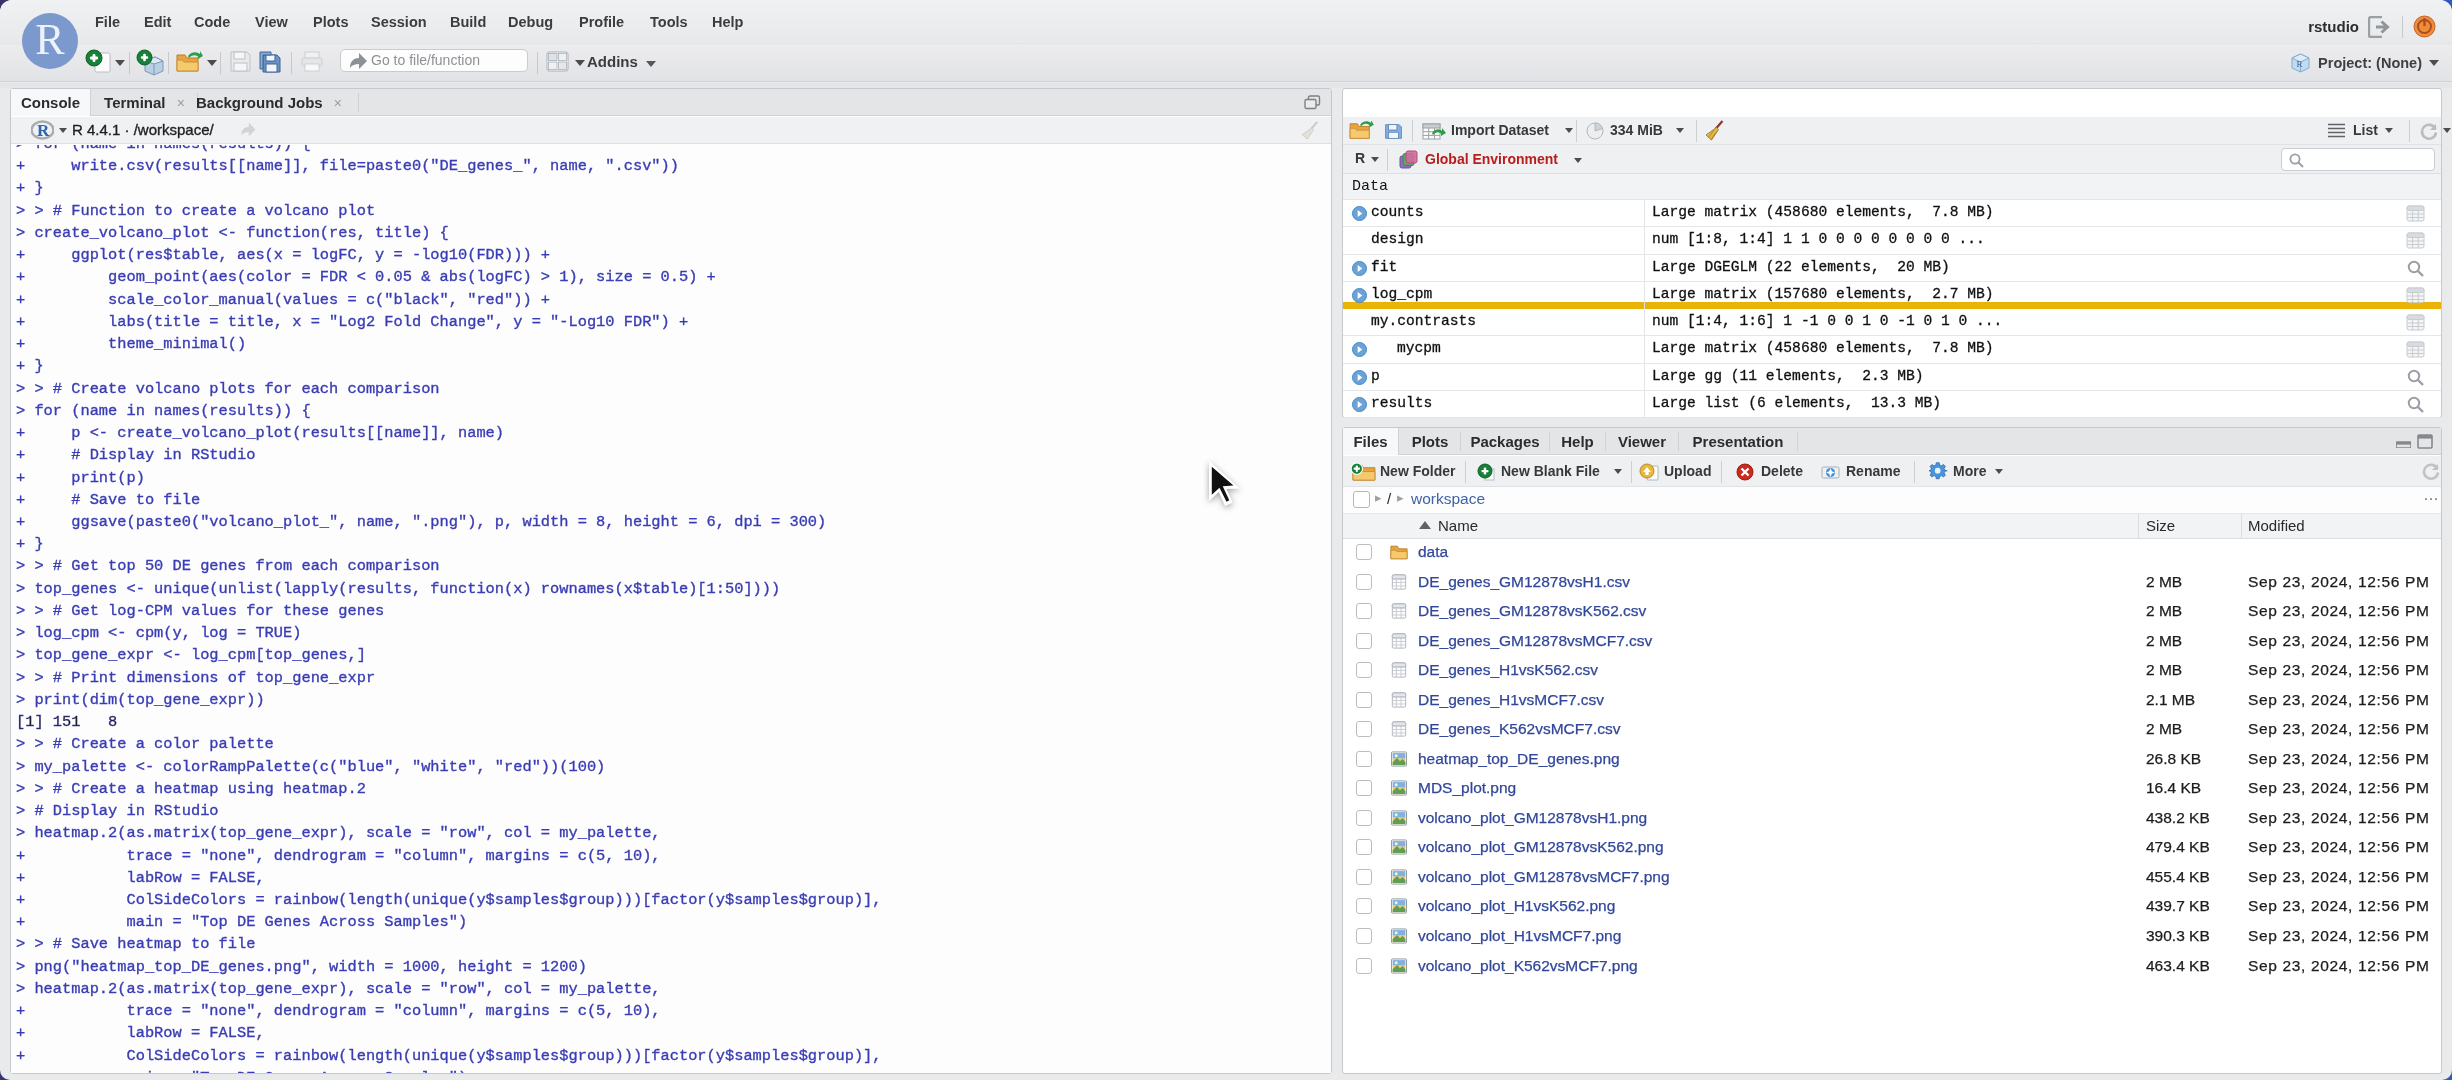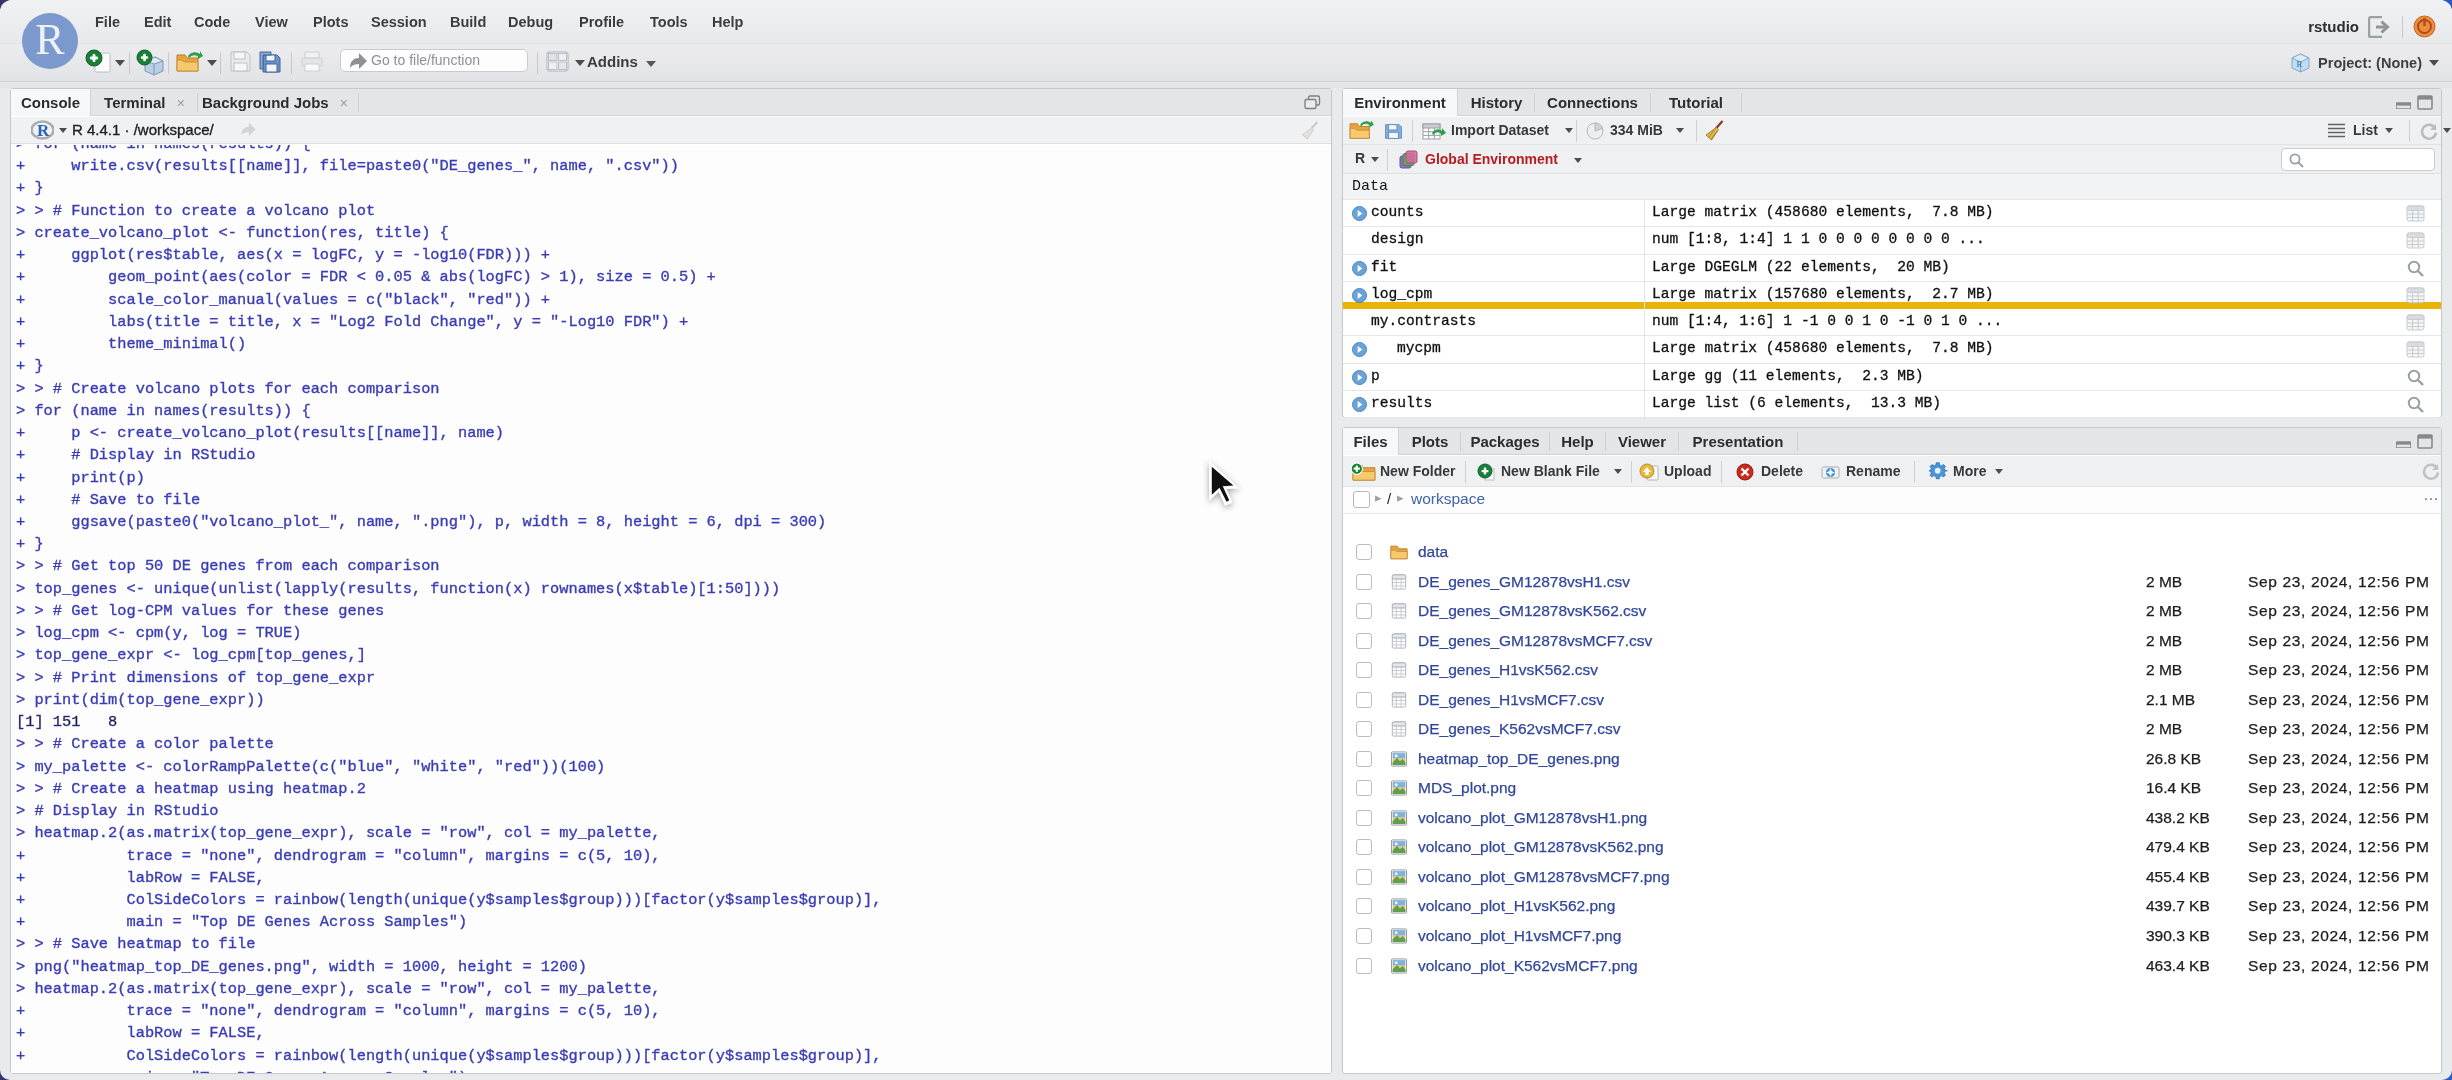--- a/index.html
+++ b/index.html
@@ -180,21 +180,21 @@
     </svg>
     <span class="projtxt">Project: (None)</span>
       <span class="caret"></span>
   </div>
 
   <div class="panel" id="console">
     <div class="tabbar">
       <div class="tab active" style="left:0;width:80px;">Console</div>
       <div class="tab" style="left:81px;width:105px;">Terminal <span class="x">×</span></div>
       <div class="tabsep" style="left:186px;"></div>
-      <div class="tab" style="left:184px;width:160px;text-align:center;">Background Jobs <span class="x">×</span></div>
+      <div class="tab" style="left:178px;width:160px;text-align:center;">Background Jobs <span class="x">×</span></div>
       <div class="tabsep" style="left:347px;"></div>
       <svg style="position:absolute;right:10px;top:6px;" width="17" height="15" viewBox="0 0 17 15">
         <rect x="4.5" y="1" width="11" height="9" rx="1.5" fill="none" stroke="#7d8185" stroke-width="1.4"></rect>
         <rect x="1" y="4.5" width="11" height="9" rx="1.5" fill="#e9ebed" stroke="#7d8185" stroke-width="1.4"></rect>
       </svg>
     </div>
     <div class="subhdr">
       <svg style="position:absolute;left:20px;top:3px;" width="23" height="20" viewBox="0 0 23 20">
         <ellipse cx="11.5" cy="10" rx="11" ry="8.5" fill="none" stroke="#a9adb2" stroke-width="2.5"></ellipse>
         <text x="6" y="16" font-size="17" font-weight="bold" font-family="Liberation Serif" fill="#2a65b8">R</text>
@@ -250,37 +250,20 @@
 &gt; png("heatmap_top_DE_genes.png", width = 1000, height = 1200)
 &gt; heatmap.2(as.matrix(top_gene_expr), scale = "row", col = my_palette,
 +           trace = "none", dendrogram = "column", margins = c(5, 10),
 +           labRow = FALSE,
 +           ColSideColors = rainbow(length(unique(y$samples$group)))[factor(y$samples$group)],
 +           main = "Top DE Genes Across Samples")</pre>
       </div>
   </div>
 
   <div class="panel" id="env">
-    <div class="tabbar">
-      <div class="tab active" style="left:0;width:115px;">Environment</div>
-      <div class="tab" style="left:116px;width:75px;">History</div>
-      <div class="tabsep" style="left:191px;"></div>
-      <div class="tab" style="left:192px;width:115px;">Connections</div>
-      <div class="tabsep" style="left:307px;"></div>
-      <div class="tab" style="left:308px;width:90px;">Tutorial</div>
-      <div class="tabsep" style="left:398px;"></div>
-      <svg style="position:absolute;right:30px;top:12px;" width="15" height="8" viewBox="0 0 15 8">
-          <rect x="0" y="2" width="15" height="6" rx="1" fill="none" stroke="#85898d" stroke-width="1.6"></rect>
-          <rect x="0" y="2" width="15" height="2.6" fill="#85898d"></rect>
-        </svg>
-      <svg style="position:absolute;right:8px;top:6px;" width="16" height="15" viewBox="0 0 16 15">
-          <rect x="1" y="1" width="14" height="13" rx="1" fill="none" stroke="#85898d" stroke-width="1.6"></rect>
-          <rect x="1" y="1" width="14" height="3.6" fill="#85898d"></rect>
-        </svg>
-    </div>
     <div class="tb1">
       <svg style="position:absolute;left:6px;top:4px;" width="25" height="21" viewBox="0 0 27 23">
         <path d="M1 6 L1 19 L22 19 L22 6 L11 6 L9 3 L1 3 Z" fill="#e9a33d" stroke="#b97f28"></path>
         <path d="M1 8 L6 8 L8 10 L22 10 L22 19 L1 19 Z" fill="#f6c96d" stroke="#c89040"></path>
         <path d="M12 4 C16 -1 21 0 24 2 L24 -1 L27 4 L22 7 L22 4.5 C19 2.5 16 2.5 13 6 Z" fill="#2e9e4b"></path>
       </svg>
       <svg style="position:absolute;left:41px;top:5px;" width="19" height="19" viewBox="0 0 25 24">
         <path d="M2 3 L20 3 L23 6 L23 21 L2 21 Z" fill="#85aede" stroke="#5580b4"></path>
         <rect x="6" y="3" width="11" height="7" fill="#f2f5f9" stroke="#5580b4"></rect>
         <rect x="6" y="13" width="13" height="8" fill="#f2f5f9" stroke="#5580b4"></rect>
@@ -470,20 +453,28 @@
       </svg>
     </div>
     <div class="crumb">
       <span style="position:absolute;left:10px;top:4px;width:17px;height:17px;background:#fff;border:1px solid #b4b8bd;border-radius:3px;"></span>
       <span style="position:absolute;left:32px;top:3px;color:#9aa0a6;font-size:13px;">▸</span>
       <span style="position:absolute;left:44px;top:3px;color:#26282b;font-size:15px;">/</span>
       <span style="position:absolute;left:54px;top:3px;color:#9aa0a6;font-size:13px;">▸</span>
       <span style="position:absolute;left:68px;top:3px;color:#3f63a6;font-size:15.5px;">workspace</span>
       <span style="position:absolute;left:1080px;top:-1px;color:#6a6e73;font-size:16px;letter-spacing:1px;">…</span>
     </div>
+    <div class="colhdr">
+      <span style="position:absolute;left:76px;top:7px;width:0;height:0;border-left:6px solid transparent;border-right:6px solid transparent;border-bottom:8px solid #5f6368;"></span>
+      <span style="position:absolute;left:95px;top:3px;">Name</span>
+      <span style="position:absolute;left:803px;top:3px;">Size</span>
+      <span style="position:absolute;left:905px;top:3px;">Modified</span>
+      <div style="position:absolute;left:795px;top:0;width:1px;height:25px;background:#dcdee1;"></div>
+      <div style="position:absolute;left:898px;top:0;width:1px;height:25px;background:#dcdee1;"></div>
+    </div>
     <div id="filerows">
         <div class="filerow" style="top:111px;">
           <span class="cbx"></span>
           <svg class="ficon" width="20" height="17" viewBox="0 0 20 17">
             <path d="M1 3 L1 16 L19 16 L19 5 L10 5 L8 2 L1 2 Z" fill="#e9a33d" stroke="#b97f28"></path>
             <path d="M1 6.5 L6 6.5 L7.5 8 L19 8 L19 16 L1 16 Z" fill="#f6c96d" stroke="#c89040"></path>
           </svg>
           <span class="fname">data</span>
         </div>
         <div class="filerow" style="top:140.54px;">

